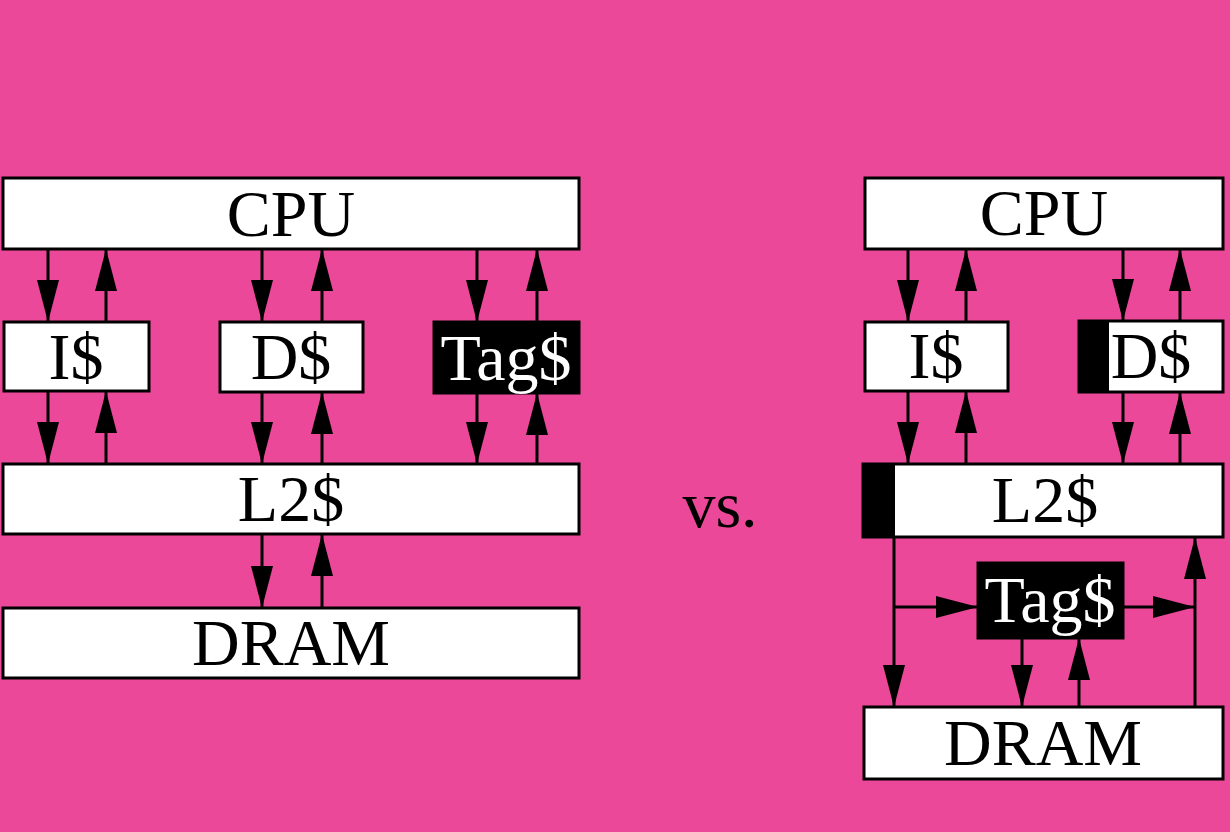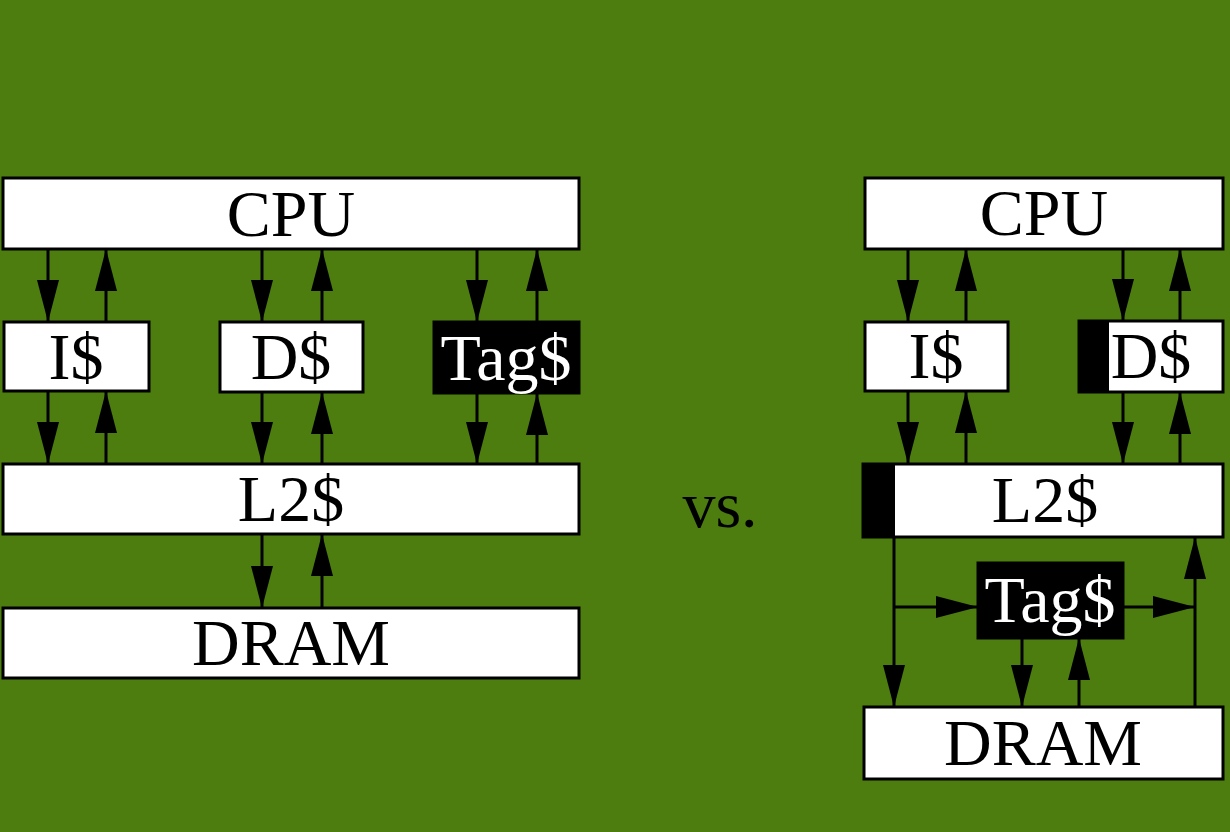--- a/index.html
+++ b/index.html
@@ -4,21 +4,21 @@
 <style>
   html, body {
     margin: 0;
     padding: 0;
     background: #ffffff;
   }
   .figure-canvas {
     position: relative;
     width: 1230px;
     height: 832px;
-    background: #4d7c0f;
+    background: #ec4899;
     font-family: "Liberation Serif", serif;
   }
   svg text {
     font-family: "Liberation Serif", serif;
     font-size: 66px;
     fill: #000000;
   }
   svg text.inverse {
     fill: #ffffff;
   }

